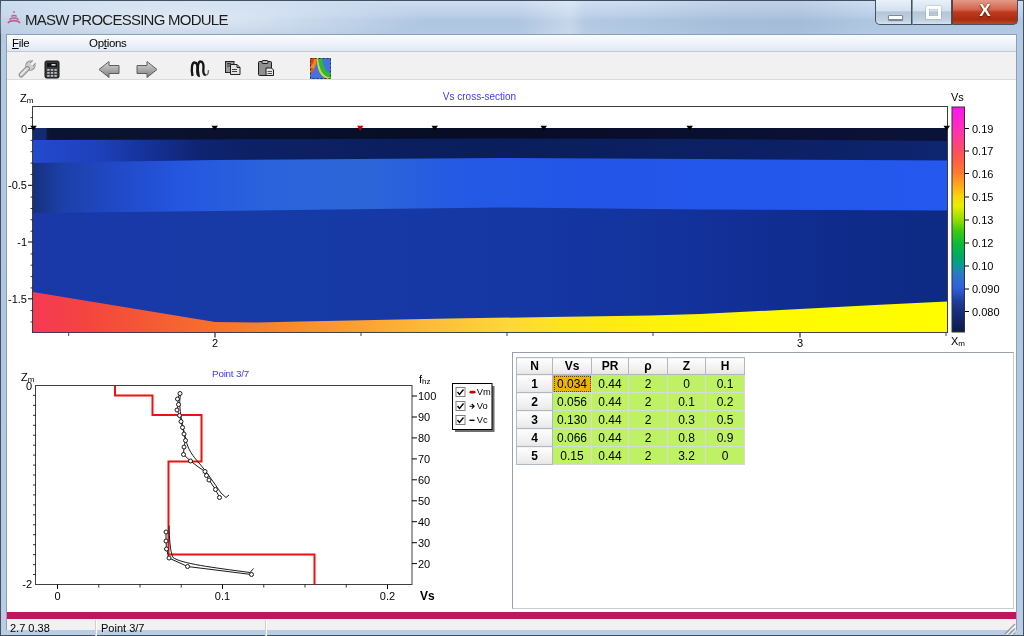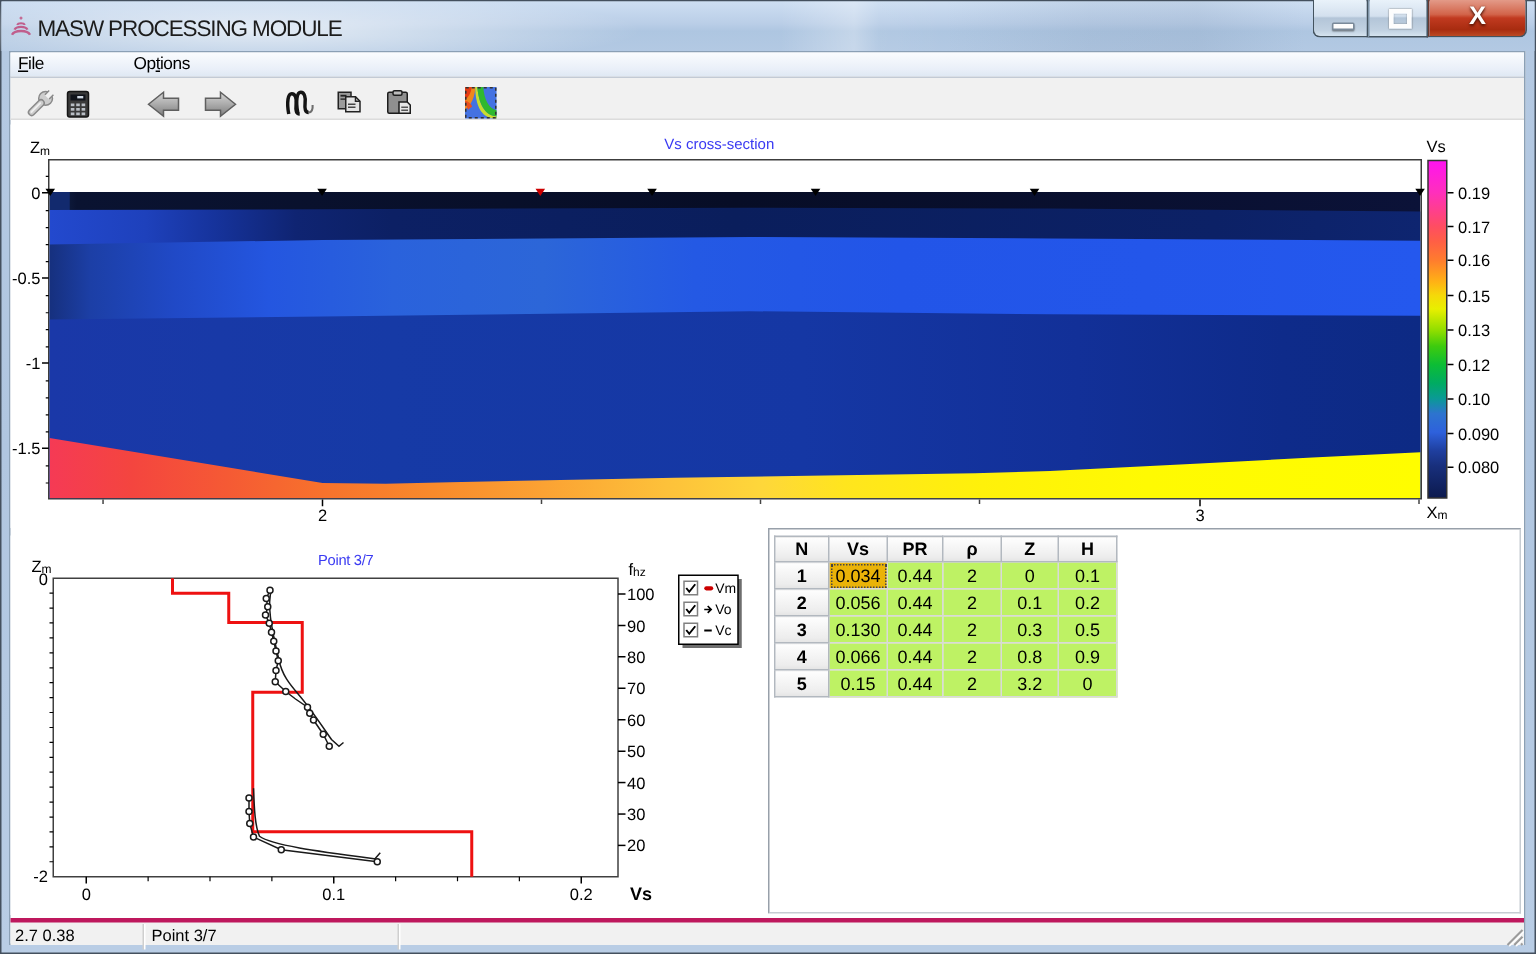--- a/index.html
+++ b/index.html
@@ -34,21 +34,21 @@
 #client { left:6px; top:34px; width:1011px; height:596px; background:#fff; border:1px solid #8ba0b5; }
 #menubar { left:0px; top:0px; width:1009px; height:17px;
   background:linear-gradient(#fafcfe,#e9eff8 70%,#dfe8f3); border-bottom:1px solid #c3cad4;
   font-size:11.5px; letter-spacing:-0.3px; color:#000;padding-left:20px; }
 .menuitem { position:absolute; top:2px; }
 #toolbar { left:0px; top:17px; width:1009px; height:28px; background:#f1f1f1; border-bottom:1px solid #dcdcdc; }
 #toppanel { left:0px; top:48px; width:1009px; height:269px; background:#fff; }
 #blpanel { left:0px; top:322px; width:499px; height:253px; background:#fff; }
 #brpanel { left:505px; top:317px; width:502px; height:257px; background:#fff;
   border:1px solid #98a0aa; border-right-color:#c6ccd2; border-bottom-color:#c6ccd2; }
-#statusbar { left:0px; top:577px; width:1009px; height:18px; background:#f1f1f1; border-top:3px solid #be185d;
+#statusbar { left:0px; top:577px; width:1009px; height:18px; background:#f1f1f1; border-top:7px solid #be185d;
   font-size:11px; color:#000; }
 .sbsep { position:absolute; top:1px; width:2px; height:17px;
   border-left:1px solid #cfcfcf; border-right:1px solid #ffffff; }
 
 #grid { position:absolute; left:3px; top:4px; border-collapse:collapse; font-size:12px;
   table-layout:fixed; }
 #grid td { height:18.0px; text-align:center; vertical-align:middle; padding:0;
   border:1px solid #d9d9d9; background:#bef264; color:#000; }
 #grid tr.hrow td { height:17.4px; }
 #grid td.fix { background:linear-gradient(#fefefe,#ededed 80%,#e4e4e4); font-weight:bold;

